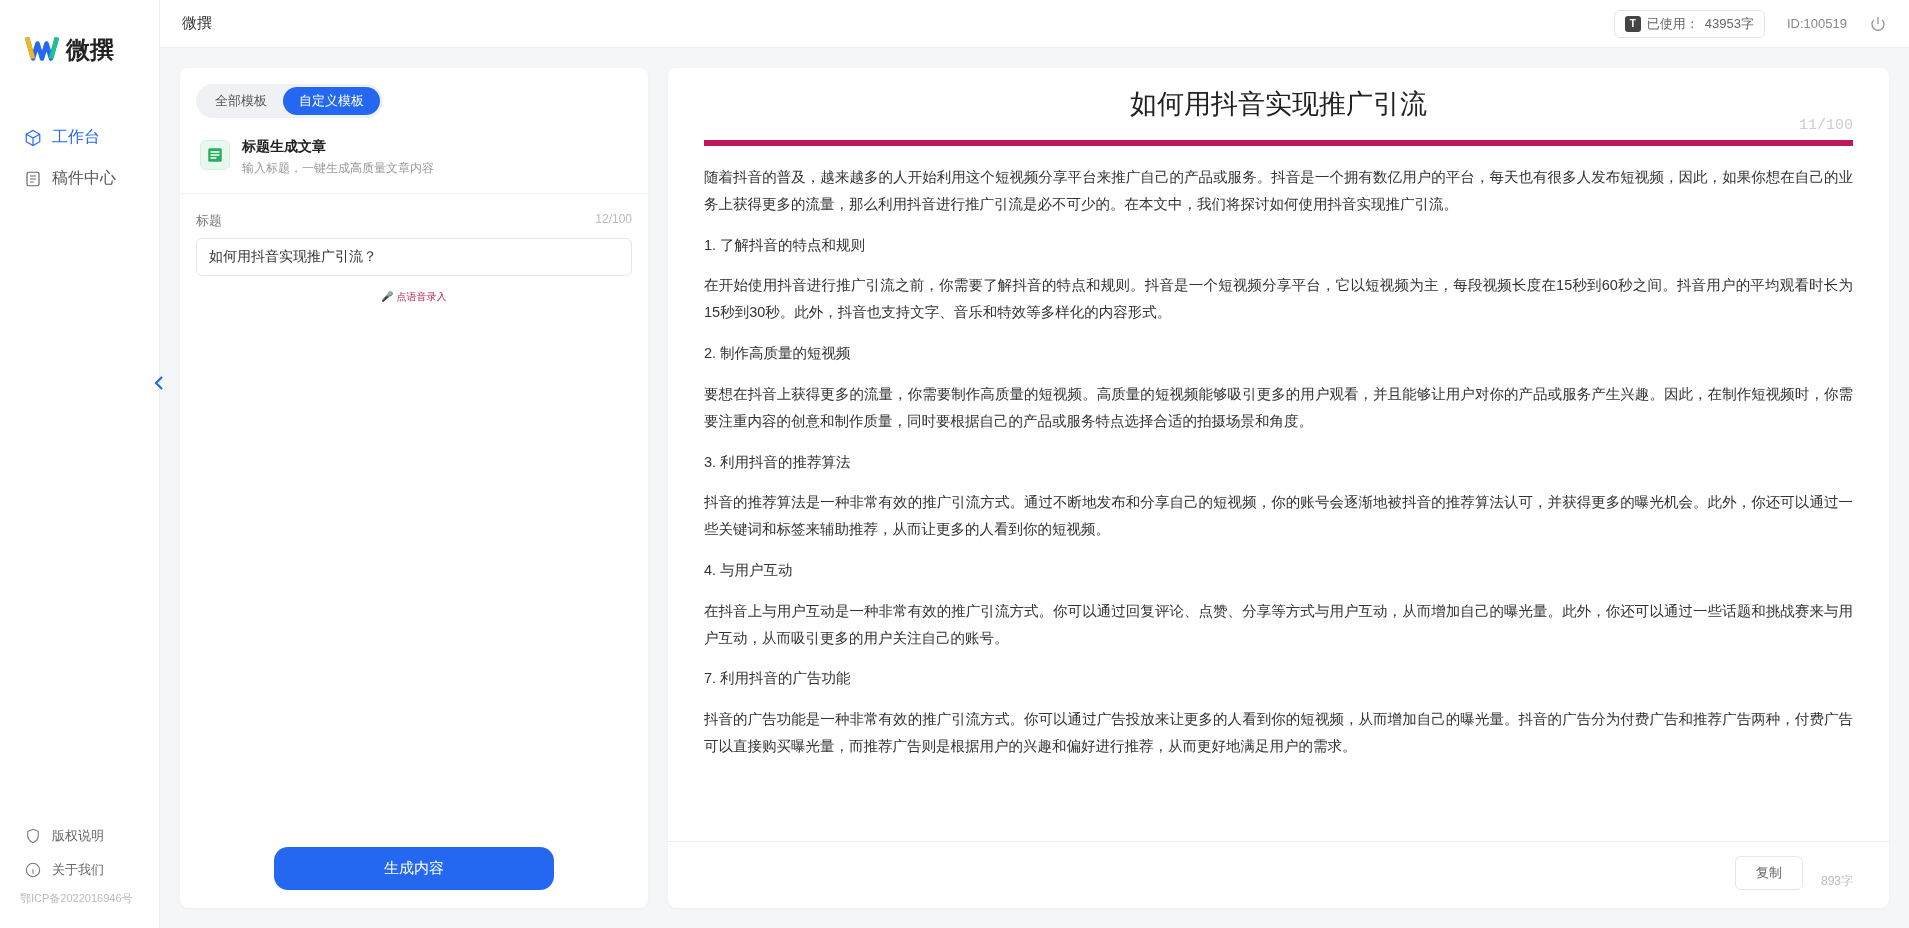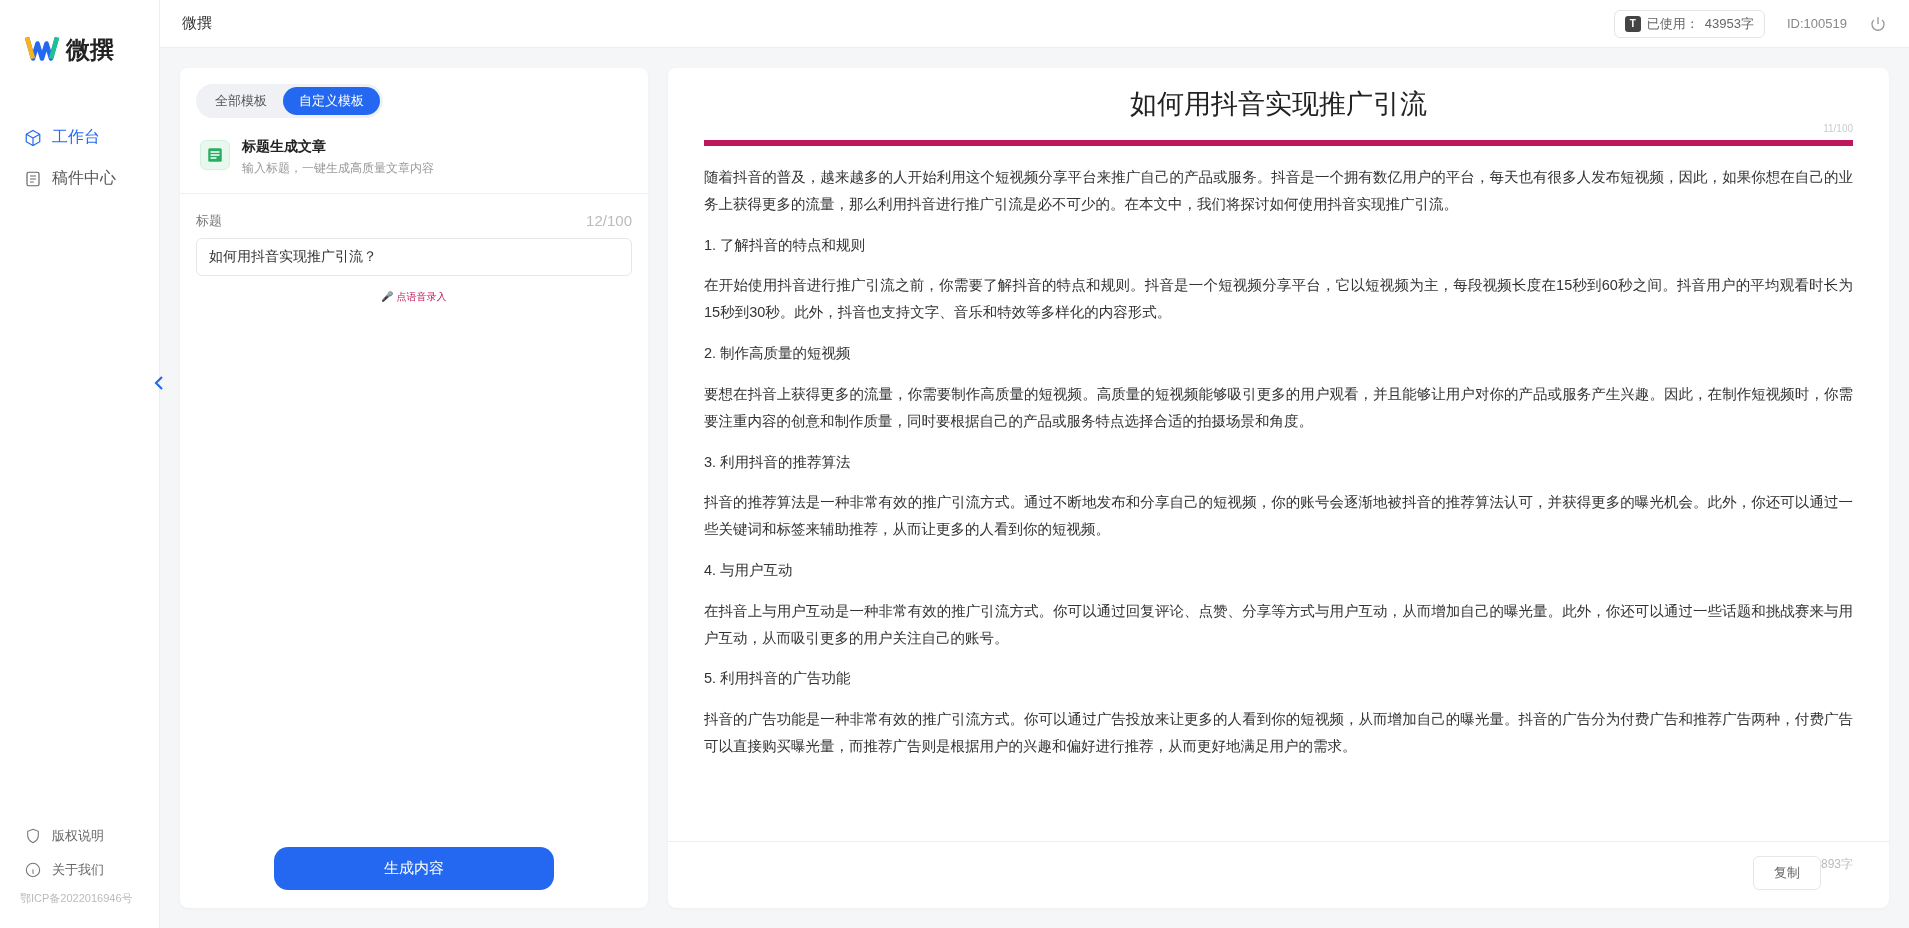--- a/index.html
+++ b/index.html
@@ -37,32 +37,32 @@
 .tab.active { background: #2468f2; color: #fff; }
 
 .template-row { display: flex; gap: 12px; align-items: flex-start; padding: 6px 4px 16px 4px; }
 .tpl-ic { width: 30px; height: 30px; border-radius: 6px; background: #e9f8ef; display: flex; align-items: center; justify-content: center; border:1px solid #d6f0df; margin-top:2px;}
 .tpl-title { font-size: 14px; font-weight: 600; color: #222; }
 .tpl-desc { font-size: 12px; color: #999; margin-top: 4px; }
 
 .divider { height: 1px; background: #f0f0f0; margin: 0 -16px 18px -16px; }
 
 .field-head { display: flex; justify-content: space-between; font-size: 13px; color: #777; margin-bottom: 8px; }
-.field-counter { color: #bbb; font-size: 15px; margin-left: 46px; }
+.field-counter { color: #bbb; font-size: 12px; margin-left: 46px; }
 .text-input { width: 100%; border: 1px solid #e4e6ea; border-radius: 6px; padding: 10px 12px; font-size: 14px; color: #333; outline: none; background:#fff; }
 .voice-link { text-align: center; margin-top: 14px; color: #be185d; font-size: 10px; cursor: pointer; }
 
 .generate-btn { margin-top: auto; background: #2468f2; color: #fff; border: none; border-radius: 14px; padding: 12px 0; font-size: 15px; cursor: pointer; width: 280px; align-self: center; }
 
 .article { flex: 1; overflow: auto; padding: 0 36px 10px 36px; }
 .article-head { text-align: center; border-bottom: 6px solid #be185d; padding-bottom: 18px; margin-bottom: 18px; position: relative; }
 .article-title { font-family: "Songti SC","SimSun",serif; font-size: 27px; color: #222; font-weight:500; }
-.article-counter { position: absolute; right: 0; bottom: 6px; color: #ccc; font-size: 10px; }
+.article-counter { position: absolute; right: 0; bottom: 6px; color: #ccc; font-size: 15px; font-family: Liberation Mono, monospace; }
 .article-body p { font-size: 14.5px; line-height: 1.85; color: #333; margin-bottom: 14px; text-align: justify; }
-.article-foot { border-top: 1px solid #eee; padding: 14px 36px 18px 0; display: flex; justify-content: flex-end; align-items: flex-start; }
+.article-foot { border-top: 1px solid #eee; padding: 14px 36px 18px 0; display: flex; justify-content: flex-end; align-items: flex-end; gap: 18px; }
 .copy-btn { border: 1px solid #e4e6ea; background: #fff; color: #666; border-radius: 6px; padding: 7px 20px; font-size: 13px; cursor: pointer; }
 .char-count { color: #bbb; font-size: 12px; }
 </style>
 </head>
 <body>
 
 <div class="app">
   <aside class="sidebar">
     <div class="logo">
       <span>
@@ -185,21 +185,21 @@
           <div class="article-body" id="article-body">
               <p>随着抖音的普及，越来越多的人开始利用这个短视频分享平台来推广自己的产品或服务。抖音是一个拥有数亿用户的平台，每天也有很多人发布短视频，因此，如果你想在自己的业务上获得更多的流量，那么利用抖音进行推广引流是必不可少的。在本文中，我们将探讨如何使用抖音实现推广引流。</p>
               <p>1. 了解抖音的特点和规则</p>
               <p>在开始使用抖音进行推广引流之前，你需要了解抖音的特点和规则。抖音是一个短视频分享平台，它以短视频为主，每段视频长度在15秒到60秒之间。抖音用户的平均观看时长为15秒到30秒。此外，抖音也支持文字、音乐和特效等多样化的内容形式。</p>
               <p>2. 制作高质量的短视频</p>
               <p>要想在抖音上获得更多的流量，你需要制作高质量的短视频。高质量的短视频能够吸引更多的用户观看，并且能够让用户对你的产品或服务产生兴趣。因此，在制作短视频时，你需要注重内容的创意和制作质量，同时要根据自己的产品或服务特点选择合适的拍摄场景和角度。</p>
               <p>3. 利用抖音的推荐算法</p>
               <p>抖音的推荐算法是一种非常有效的推广引流方式。通过不断地发布和分享自己的短视频，你的账号会逐渐地被抖音的推荐算法认可，并获得更多的曝光机会。此外，你还可以通过一些关键词和标签来辅助推荐，从而让更多的人看到你的短视频。</p>
               <p>4. 与用户互动</p>
               <p>在抖音上与用户互动是一种非常有效的推广引流方式。你可以通过回复评论、点赞、分享等方式与用户互动，从而增加自己的曝光量。此外，你还可以通过一些话题和挑战赛来与用户互动，从而吸引更多的用户关注自己的账号。</p>
-              <p>5. 利用抖音的广告功能</p>
+              <p>7. 利用抖音的广告功能</p>
               <p>抖音的广告功能是一种非常有效的推广引流方式。你可以通过广告投放来让更多的人看到你的短视频，从而增加自己的曝光量。抖音的广告分为付费广告和推荐广告两种，付费广告可以直接购买曝光量，而推荐广告则是根据用户的兴趣和偏好进行推荐，从而更好地满足用户的需求。</p>
             </div>
         </div>
         <div class="article-foot">
           <button class="copy-btn">复制</button>
           <span class="char-count">893字</span>
         </div>
       </div>
     </div>
   </div>

